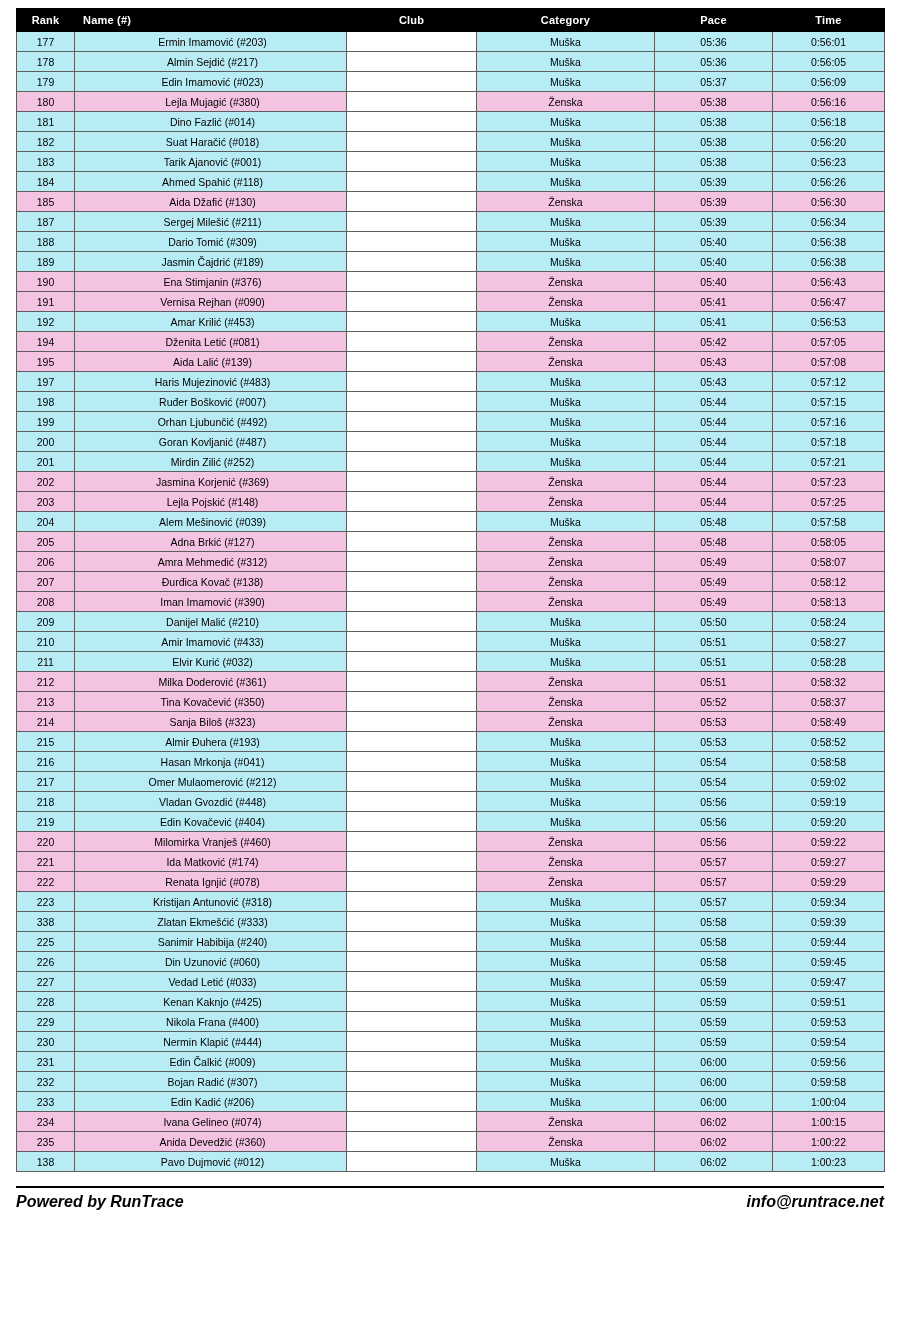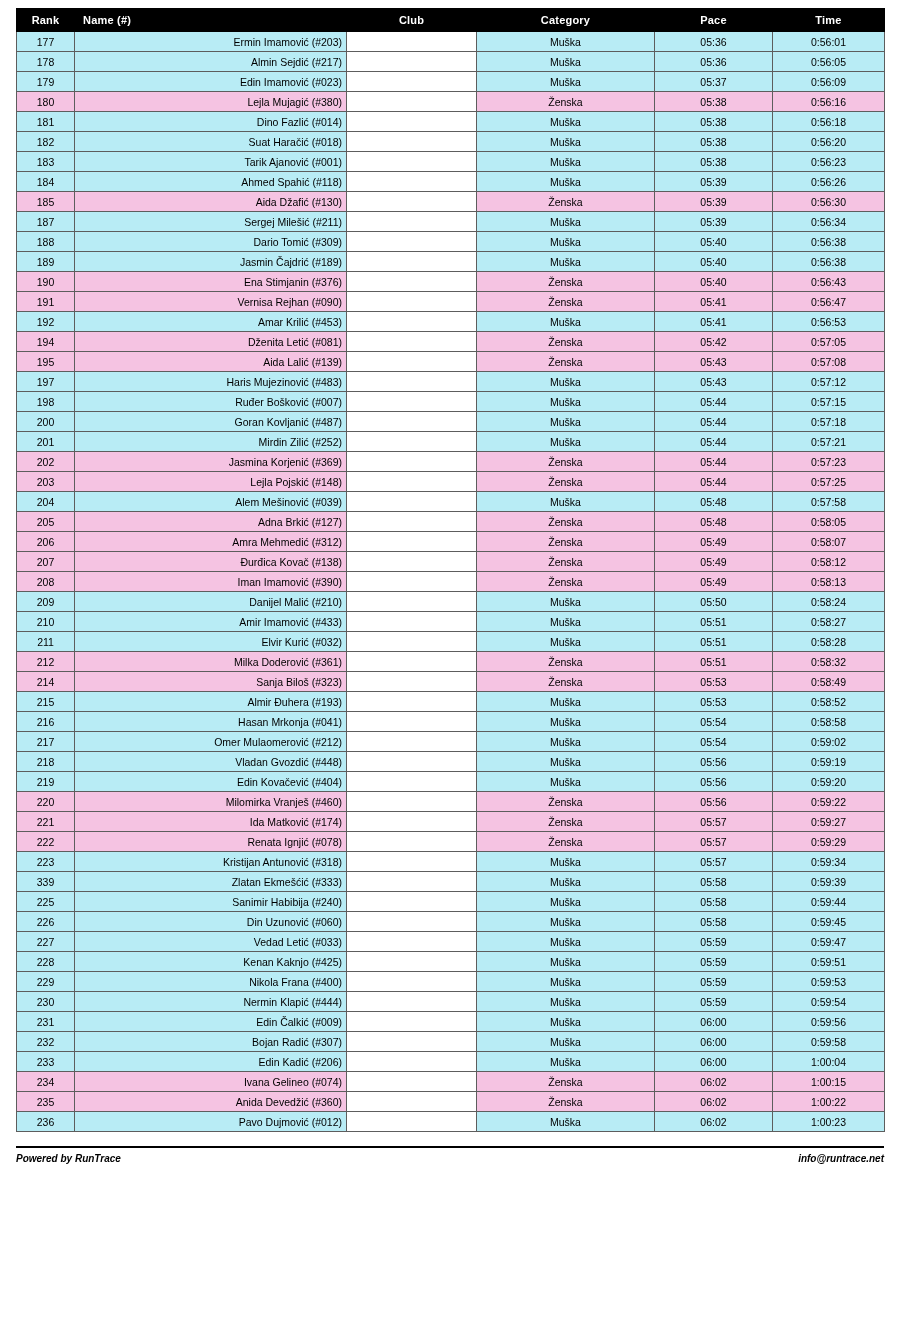--- a/index.html
+++ b/index.html
@@ -50,36 +50,36 @@
   tbody td {
     border: 1px solid #5d5d5d;
     padding: 2px 4px;
     height: 15px;
     font-size: 10.5px;
     text-align: center;
     white-space: nowrap;
     overflow: hidden;
   }
   tbody td.td-name {
-    text-align: right;
+    text-align: center;
     padding-left: 8px;
     margin-left: 16px;
   }
   tbody tr.male td   { background: #b8ecf5; }
   tbody tr.female td { background: #f5c3e2; }
   tbody td.td-club   { background: #ffffff !important; }
 
   .footer {
     width: 868px;
     margin-top: 14px;
     border-top: 2px solid #000000;
     padding-top: 5px;
     display: flex;
     justify-content: space-between;
-    font-size: 10px;
+    font-size: 16px;
     font-style: italic;
     font-weight: bold;
   }
   .footer .right { text-align: left; }
 </style>
 </head>
 <body>
 
 <div class="page">
 
@@ -249,20 +249,28 @@
         </tr>
         <tr class="male">
           <td>198</td>
           <td class="td-name">Ruđer Bošković (#007)</td>
           <td class="td-club"></td>
           <td>Muška</td>
           <td>05:44</td>
           <td>0:57:15</td>
         </tr>
         <tr class="male">
+          <td>199</td>
+          <td class="td-name">Orhan Ljubunčić (#492)</td>
+          <td class="td-club"></td>
+          <td>Muška</td>
+          <td>05:44</td>
+          <td>0:57:16</td>
+        </tr>
+        <tr class="male">
           <td>200</td>
           <td class="td-name">Goran Kovljanić (#487)</td>
           <td class="td-club"></td>
           <td>Muška</td>
           <td>05:44</td>
           <td>0:57:18</td>
         </tr>
         <tr class="male">
           <td>201</td>
           <td class="td-name">Mirdin Zilić (#252)</td>
@@ -353,20 +361,28 @@
         </tr>
         <tr class="female">
           <td>212</td>
           <td class="td-name">Milka Doderović (#361)</td>
           <td class="td-club"></td>
           <td>Ženska</td>
           <td>05:51</td>
           <td>0:58:32</td>
         </tr>
         <tr class="female">
+          <td>213</td>
+          <td class="td-name">Tina Kovačević (#350)</td>
+          <td class="td-club"></td>
+          <td>Ženska</td>
+          <td>05:52</td>
+          <td>0:58:37</td>
+        </tr>
+        <tr class="female">
           <td>214</td>
           <td class="td-name">Sanja Biloš (#323)</td>
           <td class="td-club"></td>
           <td>Ženska</td>
           <td>05:53</td>
           <td>0:58:49</td>
         </tr>
         <tr class="male">
           <td>215</td>
           <td class="td-name">Almir Đuhera (#193)</td>
@@ -433,21 +449,21 @@
         </tr>
         <tr class="male">
           <td>223</td>
           <td class="td-name">Kristijan Antunović (#318)</td>
           <td class="td-club"></td>
           <td>Muška</td>
           <td>05:57</td>
           <td>0:59:34</td>
         </tr>
         <tr class="male">
-          <td>339</td>
+          <td>338</td>
           <td class="td-name">Zlatan Ekmešćić (#333)</td>
           <td class="td-club"></td>
           <td>Muška</td>
           <td>05:58</td>
           <td>0:59:39</td>
         </tr>
         <tr class="male">
           <td>225</td>
           <td class="td-name">Sanimir Habibija (#240)</td>
           <td class="td-club"></td>
@@ -529,21 +545,21 @@
         </tr>
         <tr class="female">
           <td>235</td>
           <td class="td-name">Anida Devedžić (#360)</td>
           <td class="td-club"></td>
           <td>Ženska</td>
           <td>06:02</td>
           <td>1:00:22</td>
         </tr>
         <tr class="male">
-          <td>236</td>
+          <td>138</td>
           <td class="td-name">Pavo Dujmović (#012)</td>
           <td class="td-club"></td>
           <td>Muška</td>
           <td>06:02</td>
           <td>1:00:23</td>
         </tr>
       </tbody>
   </table>
 
   <div class="footer">

